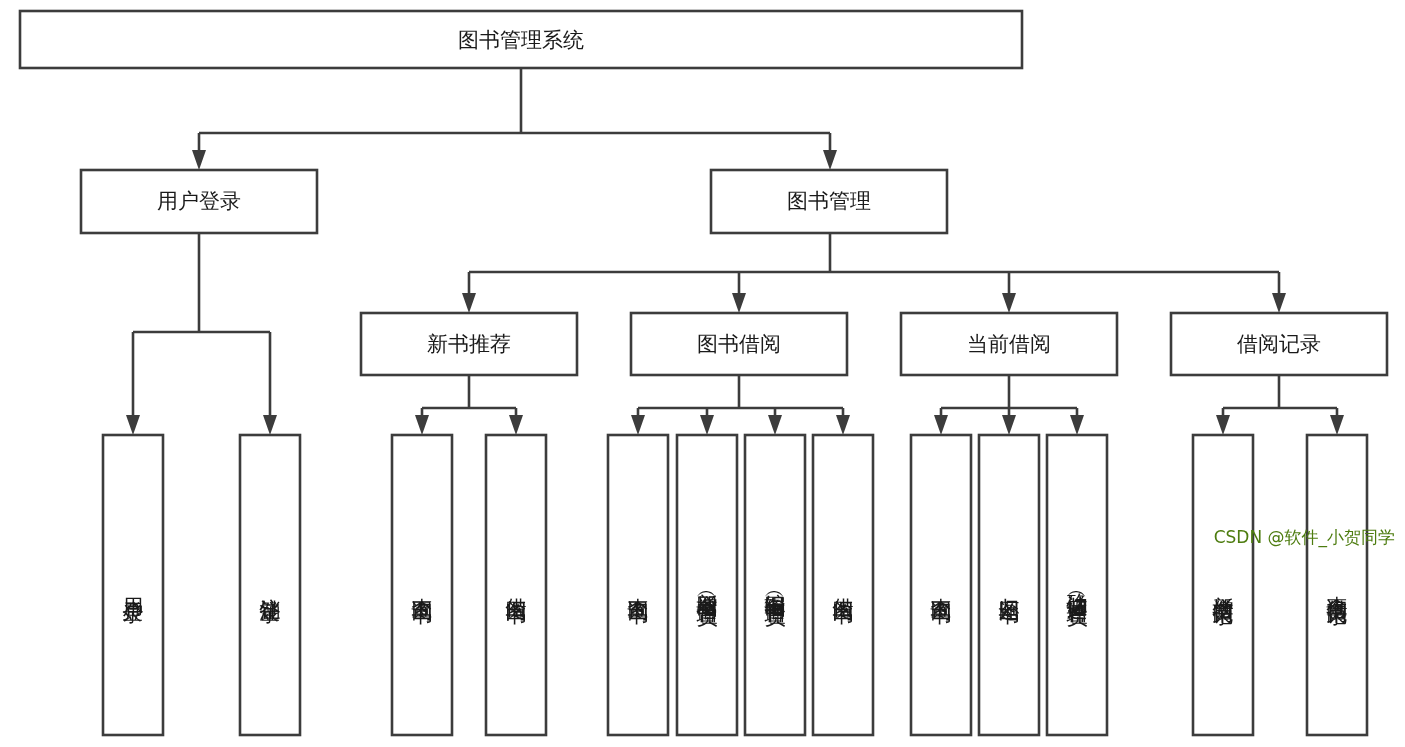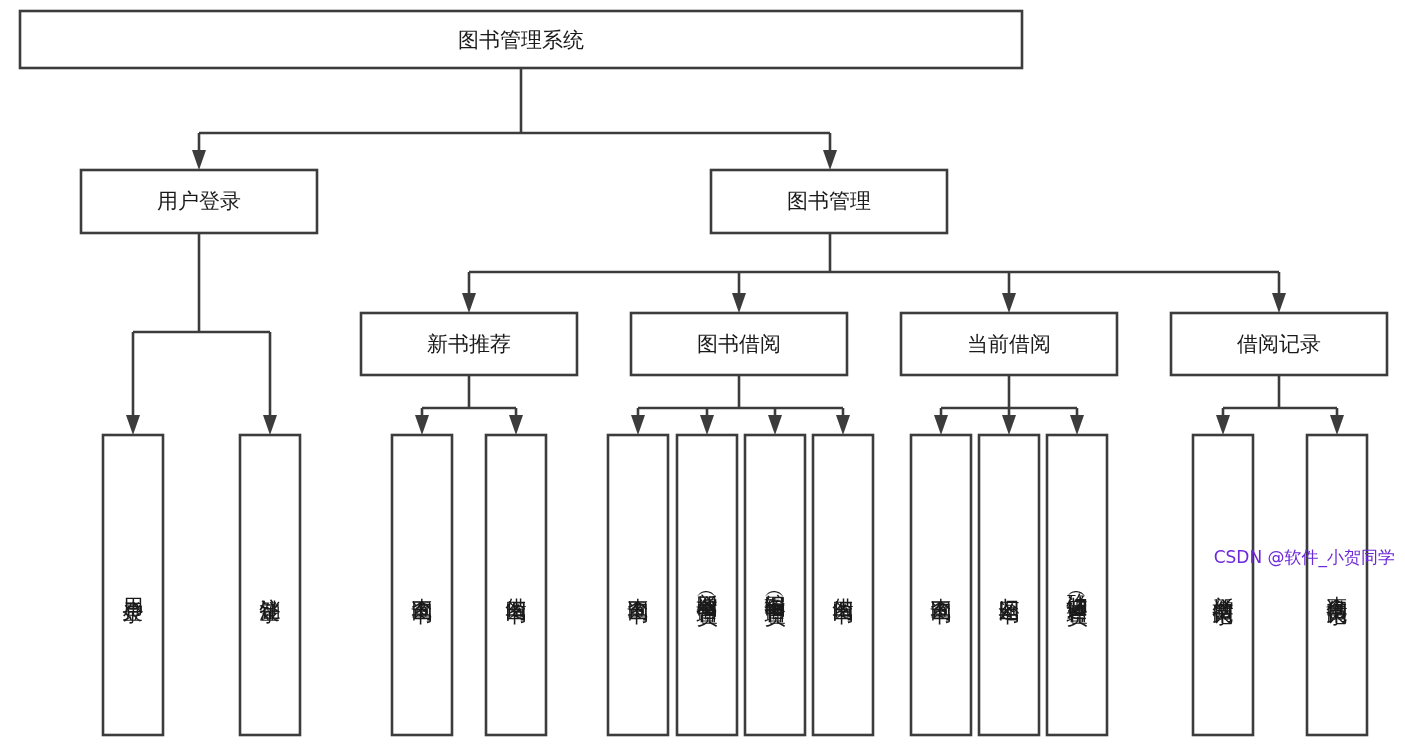--- a/index.html
+++ b/index.html
@@ -54,24 +54,24 @@
     font-size: 21px;
     fill: #1a1a1a;
     writing-mode: vertical-rl;
     text-orientation: upright;
     text-anchor: middle;
     letter-spacing: 2px;
   }
   .watermark-text {
     position: absolute;
     right: 10px;
-    bottom: 4px;
+    bottom: 24px;
     font-family: "DejaVu Sans", "Liberation Sans", sans-serif;
     font-size: 17px;
-    color: #6d28d9;
+    color: #4d7c0f;
     white-space: nowrap;
     user-select: none;
   }
 </style>
 </head>
 <body>
 
 <div id="diagram-root">
 
   <svg class="flow" viewBox="0 0 1405 747" xmlns="http://www.w3.org/2000/svg">

